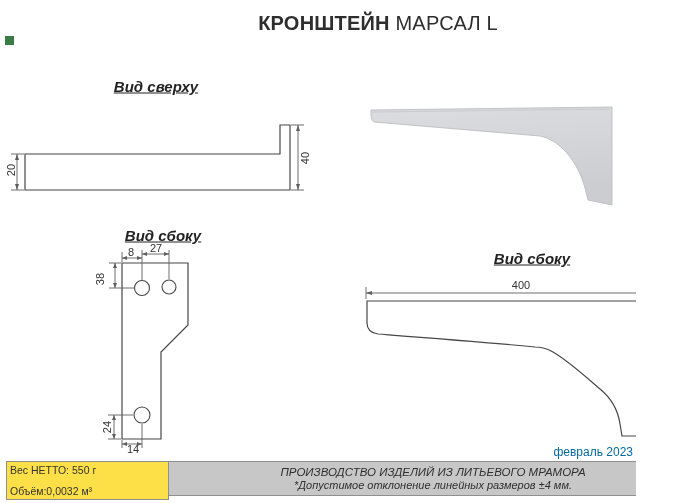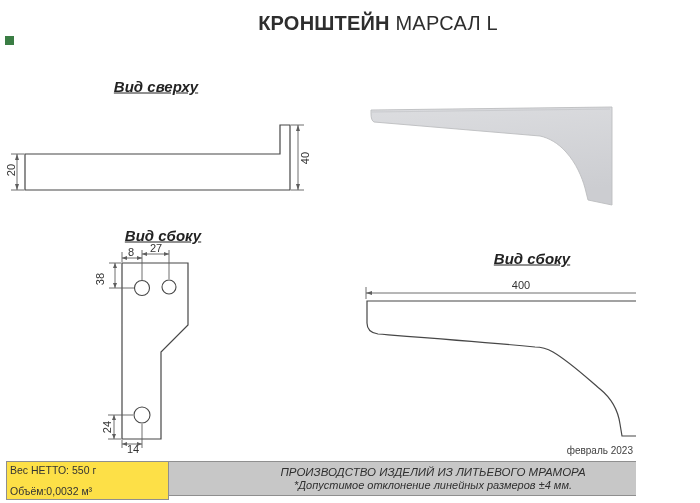--- a/index.html
+++ b/index.html
@@ -20,21 +20,21 @@
   .dim{
     font-size:11px;color:#333;white-space:nowrap;
     transform:translate(-50%,-50%);
   }
   .dim.rot{transform:translate(-50%,-50%) rotate(-90deg);}
   #logo-square{
     left:5px;top:36px;width:9px;height:9px;
     background:var(--logo-green,#3a7d44);
   }
   #date{
-    right:3px;top:445px;font-size:10px;color:#404040;white-space:nowrap;
+    right:3px;top:445px;font-size:12px;color:#0369a1;white-space:nowrap;
   }
   svg{display:block;}
   .outline{fill:#ffffff;stroke:var(--line,#474747);stroke-width:1.2;stroke-linejoin:miter;}
   .hole{fill:#ffffff;stroke:var(--line,#474747);stroke-width:1.1;}
   .dimline{stroke:var(--dim-line,#5e5e5e);stroke-width:0.9;fill:none;}
   .arr{fill:var(--dim-line,#5e5e5e);stroke:none;}
   .render-body{fill:url(#renderGrad);stroke:var(--render-edge,#bcbdc0);stroke-width:0.9;}
   .render-topline{stroke:#c7c8cb;stroke-width:1;fill:none;opacity:.85;}
   
   .fbox{

